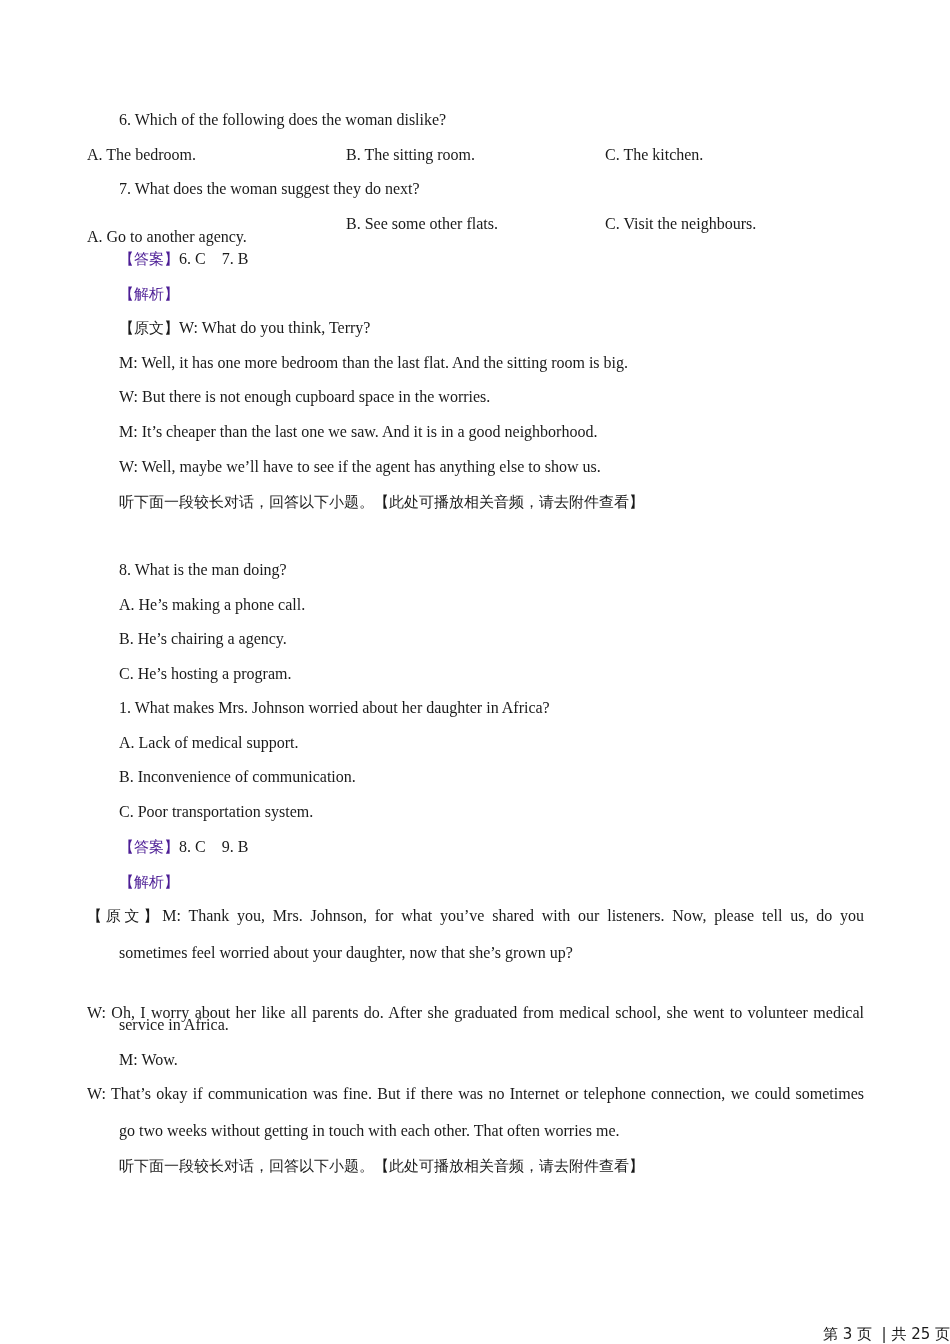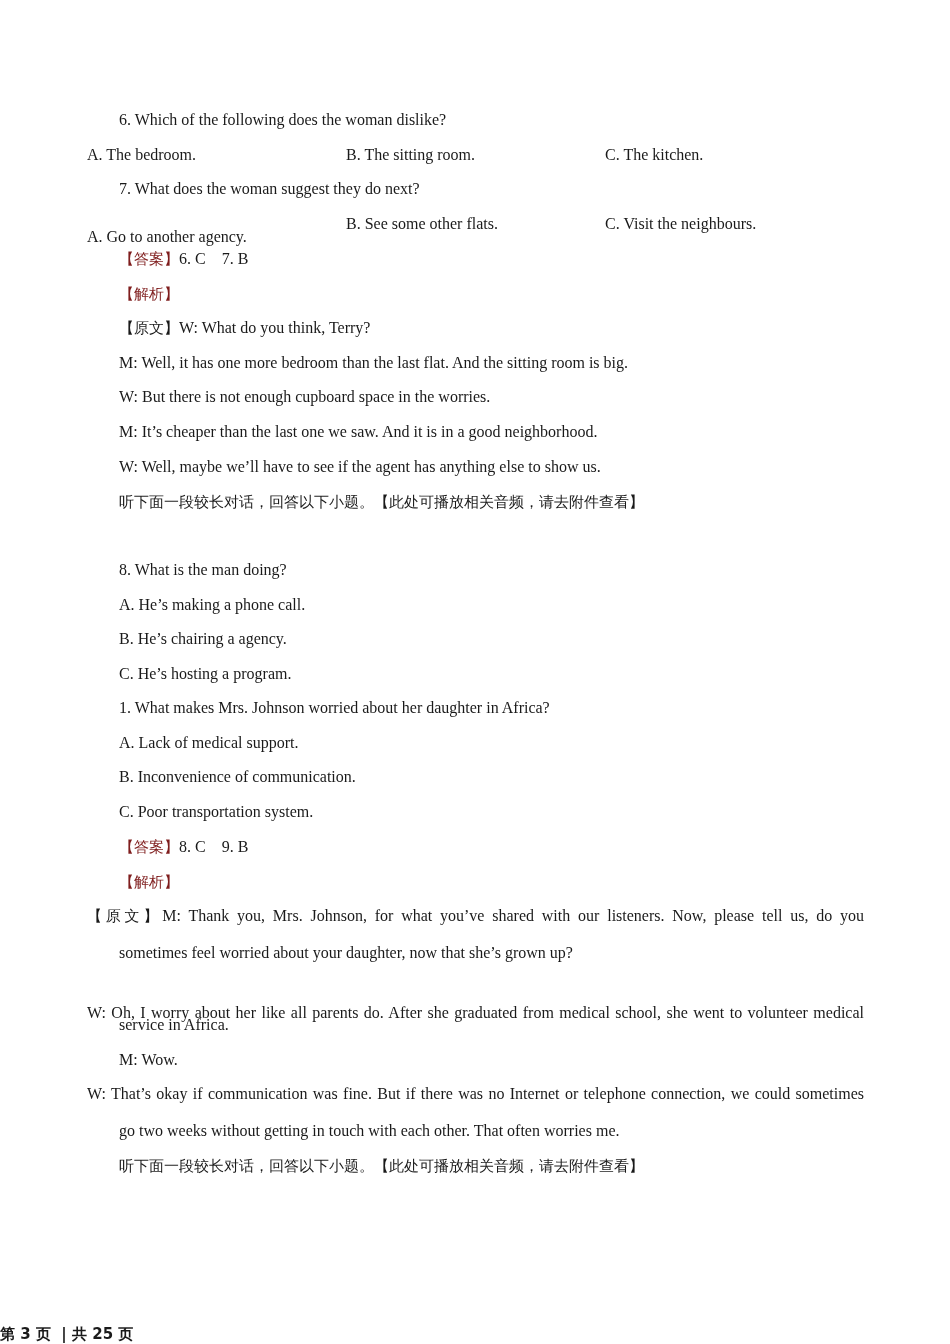--- a/index.html
+++ b/index.html
@@ -1,23 +1,23 @@
 <!DOCTYPE html>
 <html><head>
 <meta charset="utf-8">
 <style>
   html, body { margin:0; padding:0; background:#ffffff; }
   body { width:950px; height:1344px; position:relative; overflow:hidden;
          font-family:"Liberation Serif","DejaVu Serif",serif; color:#1a1a1a; font-size:16px; }
   .line { position:absolute; left:92px; white-space:nowrap; line-height:20px;margin-left:27px; }
   .just { position:absolute; left:87px; width:777px; text-align:justify; text-align-last:justify; white-space:nowrap; line-height:20px; }
   .opt { position:absolute; white-space:nowrap; line-height:20px;text-align:center; }
-  .blue { color:#7f1d1d; }
+  .blue { color:#4c1d95; }
   .cn { font-family:"DejaVu Sans","Liberation Sans",sans-serif; font-size:15px; }
-  .footer { position:absolute; left:0; width:950px; top:1325px; text-align:left; font-size:15px; line-height:18px;font-weight:bold; }
+  .footer { position:absolute; left:0; width:950px; top:1325px; text-align:right; font-size:15px; line-height:18px; }
 </style>
 </head>
 <body>
 
 <div>
 
   <div class="line" style="top:110px">6. Which of the following does the woman dislike?</div>
   <div class="opt" style="left:87px;top:145px">A. The bedroom.</div>
   <div class="opt" style="left:346px;top:145px">B. The sitting room.</div>
   <div class="opt" style="left:605px;top:145px">C. The kitchen.</div>

